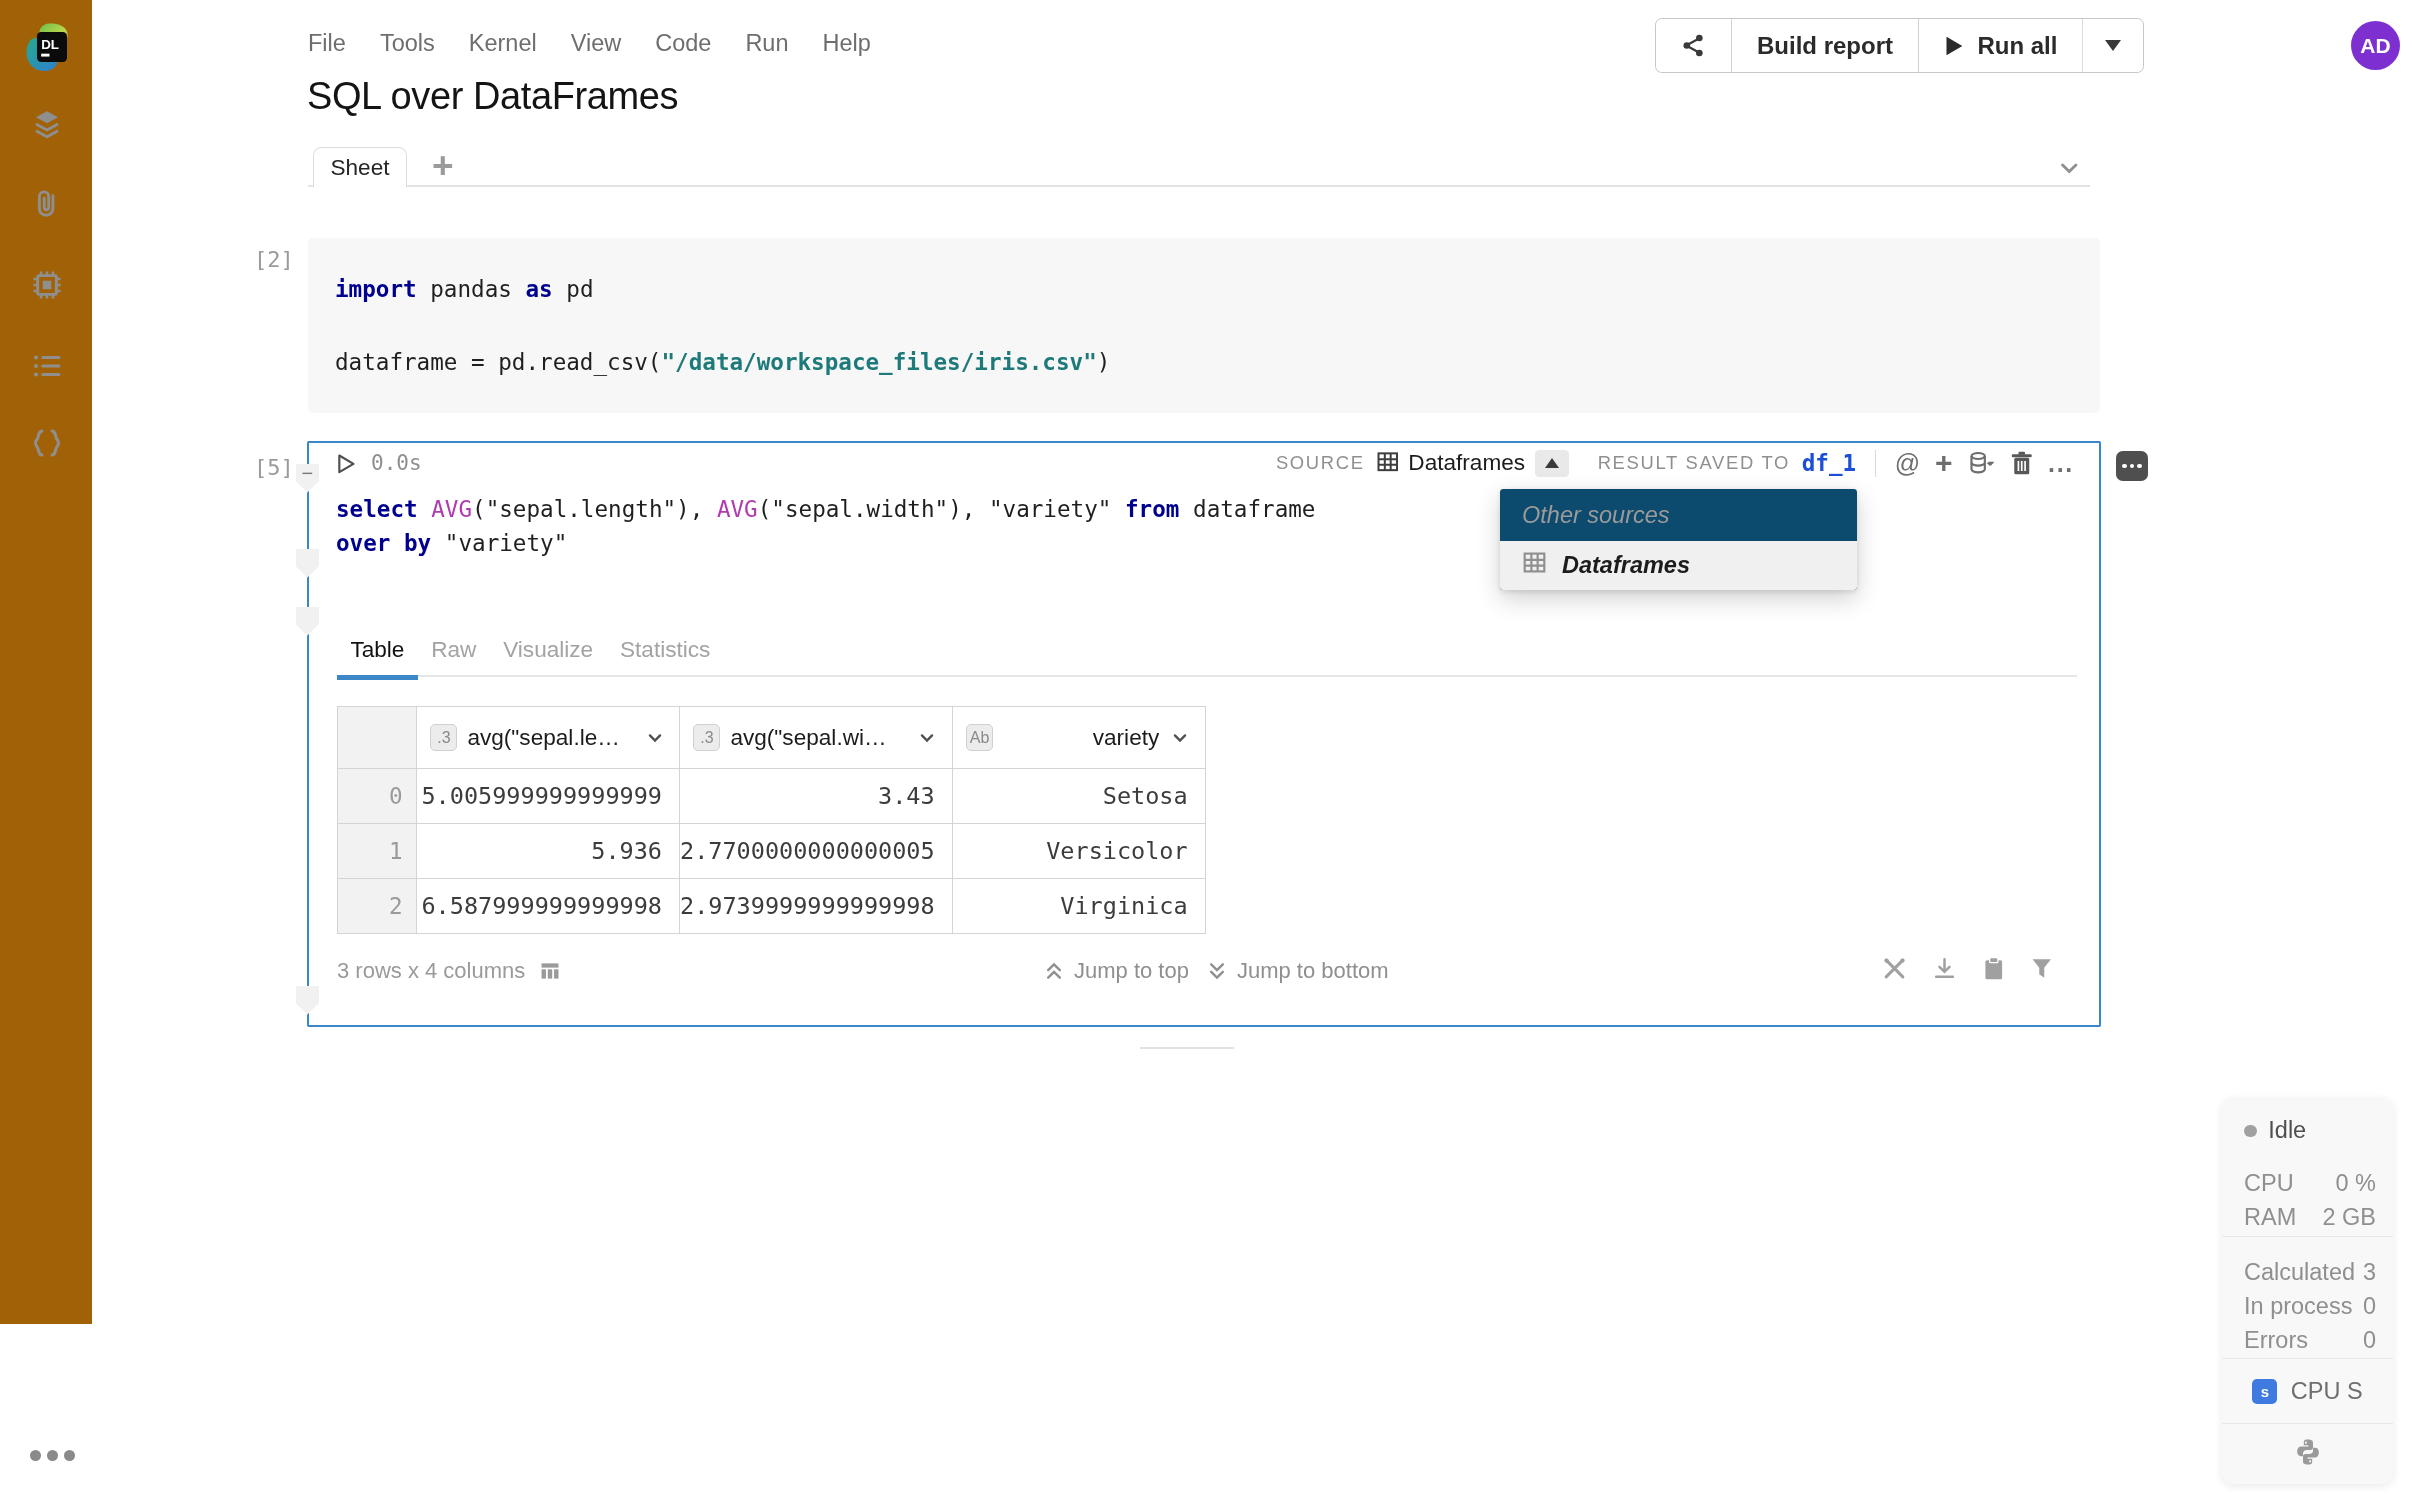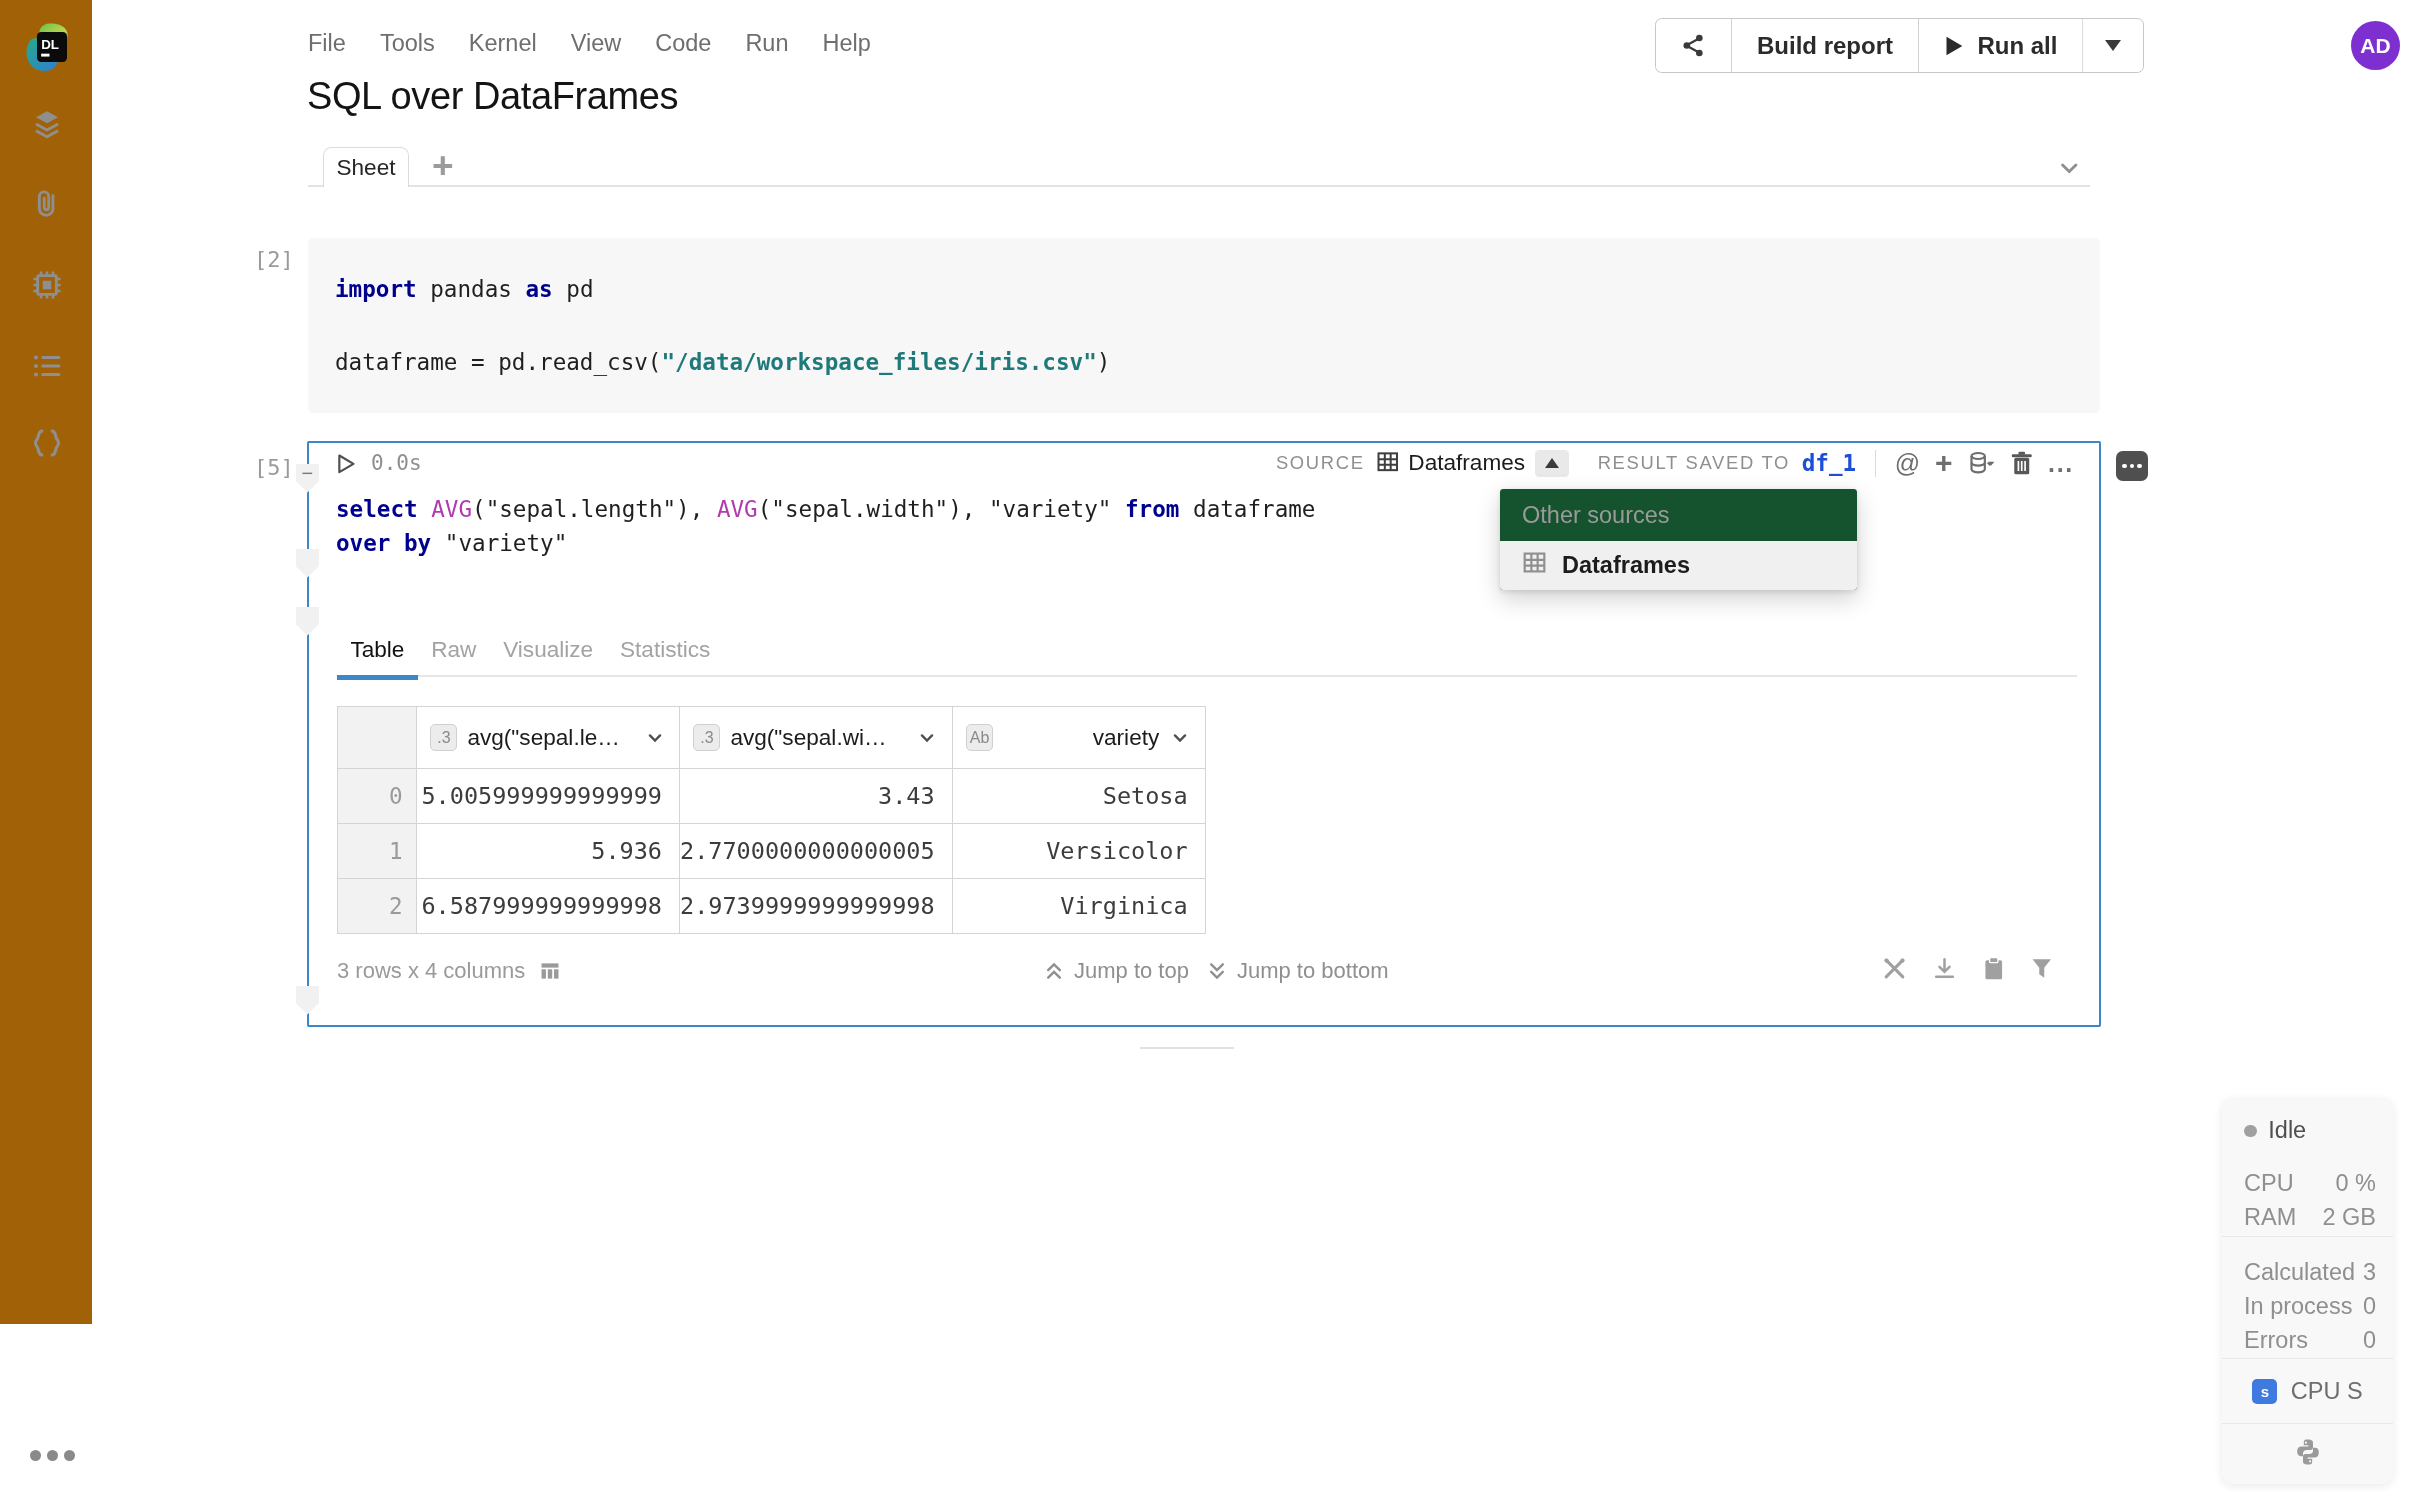--- a/index.html
+++ b/index.html
@@ -36,21 +36,21 @@
     background:#7d30cf; color:#fff; font-size:21px; font-weight:bold;
     display:flex; align-items:center; justify-content:center; cursor:pointer;
   }
 
   .page-title { position:absolute; left:307px; top:75px; font-size:38px; font-weight:normal; color:#141414; letter-spacing:-0.4px; }
 
   
   .tabbar { position:absolute; left:308px; top:147px; width:1782px; height:40px; }
   .tabbar .baseline { position:absolute; left:0; bottom:0; width:1782px; height:1.7px; background:#e3e3e3; }
   .sheet-tab {
-    position:absolute; left:15px; top:0; width:86px; height:40px; background:#fff;
+    position:absolute; left:5px; top:0; width:94px; height:40px; background:#fff;
     border:1.7px solid #dcdcdc; border-bottom:none; border-radius:8.4px 8.4px 0 0;
     display:flex; align-items:center; justify-content:center; font-size:22.6px; color:#262626; cursor:pointer;
   }
   .tab-plus { position:absolute; left:124px; top:-1.7px; font-size:37px; color:#9b9b9b; font-weight:bold; cursor:pointer; }
   .tab-chevron { position:absolute; right:6.7px; top:6.7px; color:#8f8f8f; cursor:pointer; }
 
   
   .gutter-label { position:absolute; font-size:22px; color:#9a9a9a; }
   .cell2 { position:absolute; left:308px; top:238px; width:1792px; height:175px; background:#f7f7f7; border-radius:5px; }
   .cell2 .code { position:absolute; left:27px; top:34px; font-size:22.6px; line-height:34px; }
@@ -92,22 +92,22 @@
   .comment-btn {
     position:absolute; right:-49px; top:8.4px; width:32px; height:30px; background:#4f4f4f; border-radius:6.7px;
     display:flex; align-items:center; justify-content:center; gap:3.4px; cursor:pointer;
   }
   .comment-btn i { width:4.2px; height:4.2px; background:#fff; border-radius:50%; display:block; }
 
   .sql-code { position:absolute; left:27px; top:49px; font-size:22.6px; line-height:34px; }
 
   
   .dropdown {
-    position:absolute; left:1191px; top:46px; width:357px; background:#14532d; border-radius:3.4px;
-    box-shadow:0 8.4px 25px rgba(0,0,0,0.18), 0 1.7px 5px rgba(0,0,0,0.10); z-index:5; overflow:hidden;
+    position:absolute; left:1191px; top:46px; width:357px; background:#0c4a6e; border-radius:3.4px;
+    box-shadow:0 8.4px 25px rgba(0,0,0,0.18), 0 1.7px 5px rgba(0,0,0,0.10); z-index:5; overflow:hidden;font-style:italic;
   }
   .dropdown .dd-header { height:52px; display:flex; align-items:center; padding:0 22px; font-size:23.5px; color:#9a9a9a; }
   .dropdown .dd-item { height:49px; display:flex; align-items:center; padding:0 22px; gap:15px; background:#f0f0f0; font-size:23.5px; font-weight:bold; color:#1c1c1c; cursor:pointer; }
   .dropdown .dd-item .grid-icon { color:#8f8f8f; margin:0; }
 
   
   .out-tabs { position:absolute; left:28px; top:194px; width:1740px; height:40px; }
   .out-tabs .line { position:absolute; left:0; bottom:0; width:100%; height:1.7px; background:#e6e6e6; }
   .out-tabs .tabs { display:flex; }
   .out-tab { font-size:22.6px; color:#a3a3a3; padding:0 13.4px 15px 13.4px; cursor:pointer; position:relative; }

